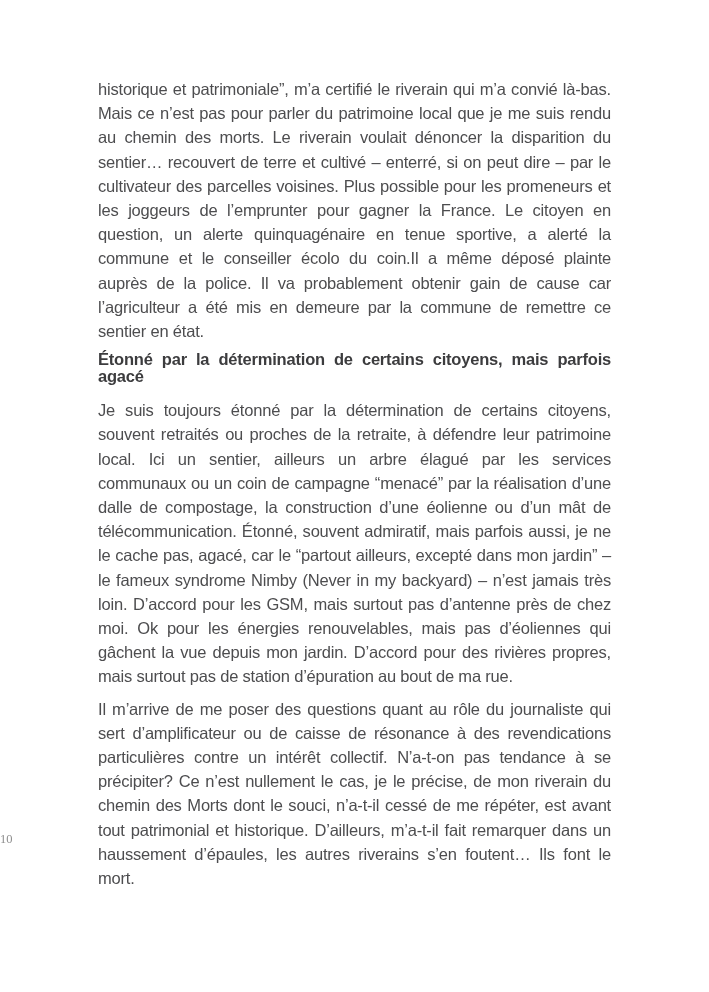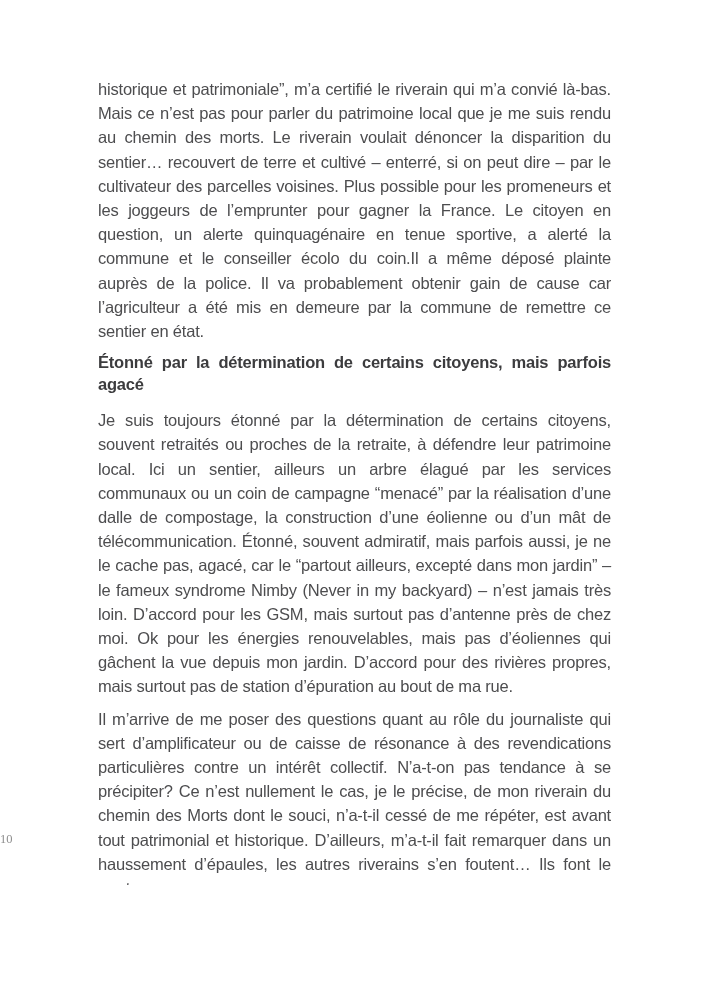--- a/index.html
+++ b/index.html
@@ -28,21 +28,21 @@
     color: var(--body-text, #4d4d4f);
     text-align: justify;
     hyphens: none;
     -webkit-hyphens: none;
   }
   .section-heading {
     margin: 8px 0 13px 0;
     font-family: "Liberation Sans", "DejaVu Sans", sans-serif;
     font-size: 16.5px;
     font-weight: 700;
-    line-height: 22px;
+    line-height: 17px;
     letter-spacing: -0.2px;
     color: var(--heading-text, #3c3c3e);
     text-align: justify;
   }
   .page-footer {
     position: absolute;
     left: 0;
     right: 0;
     bottom: 0;
     height: 59px;

